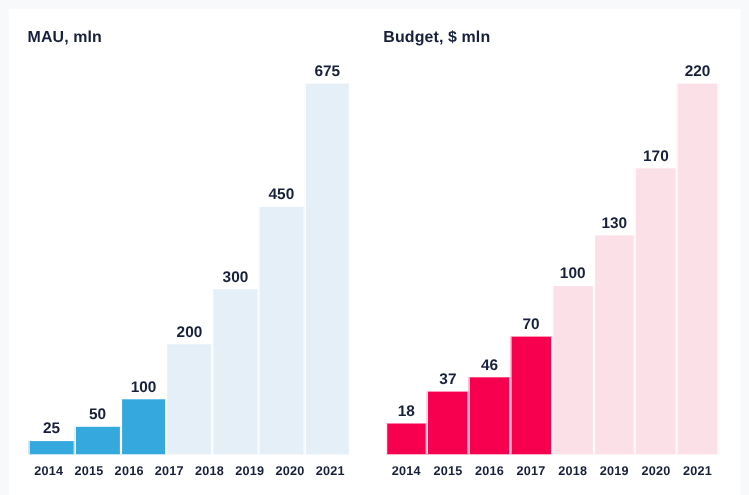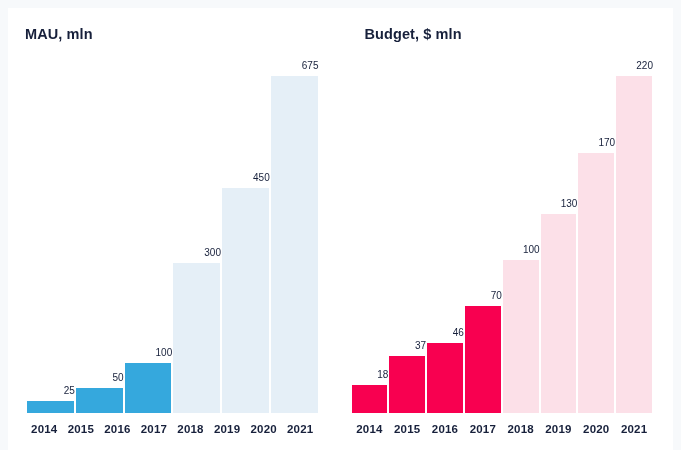--- a/index.html
+++ b/index.html
@@ -46,21 +46,21 @@
     position: absolute;
     top: 18px;
     font-size: 14.5px;
     font-weight: bold;
     color: #17203b;
     letter-spacing: 0.1px;
     white-space: nowrap;
   }
 
   .chart-left  .chart-title { left: 17px; }
-  .chart-right .chart-title { left: 24px; text-align: center; }
+  .chart-right .chart-title { left: 8px; text-align: center; }
 
   
   .plot {
     position: absolute;
     left: 0;
     right: 0;
     bottom: 37px;       
     top: 50px;
     display: flex;
     flex-direction: row;
@@ -83,23 +83,23 @@
   .bar {
     width: 100%;
     border-left: 1px solid #ffffff;
     border-right: 1px solid #ffffff;
   }
 
   .bar-value {
     position: absolute;
     left: 0;
     right: 0;
-    text-align: right;
-    font-size: 10px;
-    font-weight: normal;
+    text-align: center;
+    font-size: 14px;
+    font-weight: bold;
     color: #17203b;
     line-height: 1;
     white-space: nowrap;
   }
 
   
   .axis {
     position: absolute;
     bottom: 10px;
     height: 22px;
@@ -134,20 +134,24 @@
               <div class="bar-value" style="bottom: 17.4815px;">25</div>
               <div class="bar" style="height: 12.4815px; background: rgb(53, 168, 221);"></div>
             </div>
             <div class="bar-slot">
               <div class="bar-value" style="bottom: 29.963px; margin-top: 21px;">50</div>
               <div class="bar" style="height: 24.963px; background: rgb(53, 168, 221);"></div>
             </div>
             <div class="bar-slot">
               <div class="bar-value" style="bottom: 54.9259px;">100</div>
               <div class="bar" style="height: 49.9259px; background: rgb(53, 168, 221);"></div>
+            </div>
+            <div class="bar-slot">
+              <div class="bar-value" style="bottom: 104.852px;">200</div>
+              <div class="bar" style="height: 99.8519px; background: rgb(229, 239, 247);"></div>
             </div>
             <div class="bar-slot">
               <div class="bar-value" style="bottom: 154.778px;">300</div>
               <div class="bar" style="height: 149.778px; background: rgb(229, 239, 247);"></div>
             </div>
             <div class="bar-slot">
               <div class="bar-value" style="bottom: 229.667px;">450</div>
               <div class="bar" style="height: 224.667px; background: rgb(229, 239, 247);"></div>
             </div>
             <div class="bar-slot">

